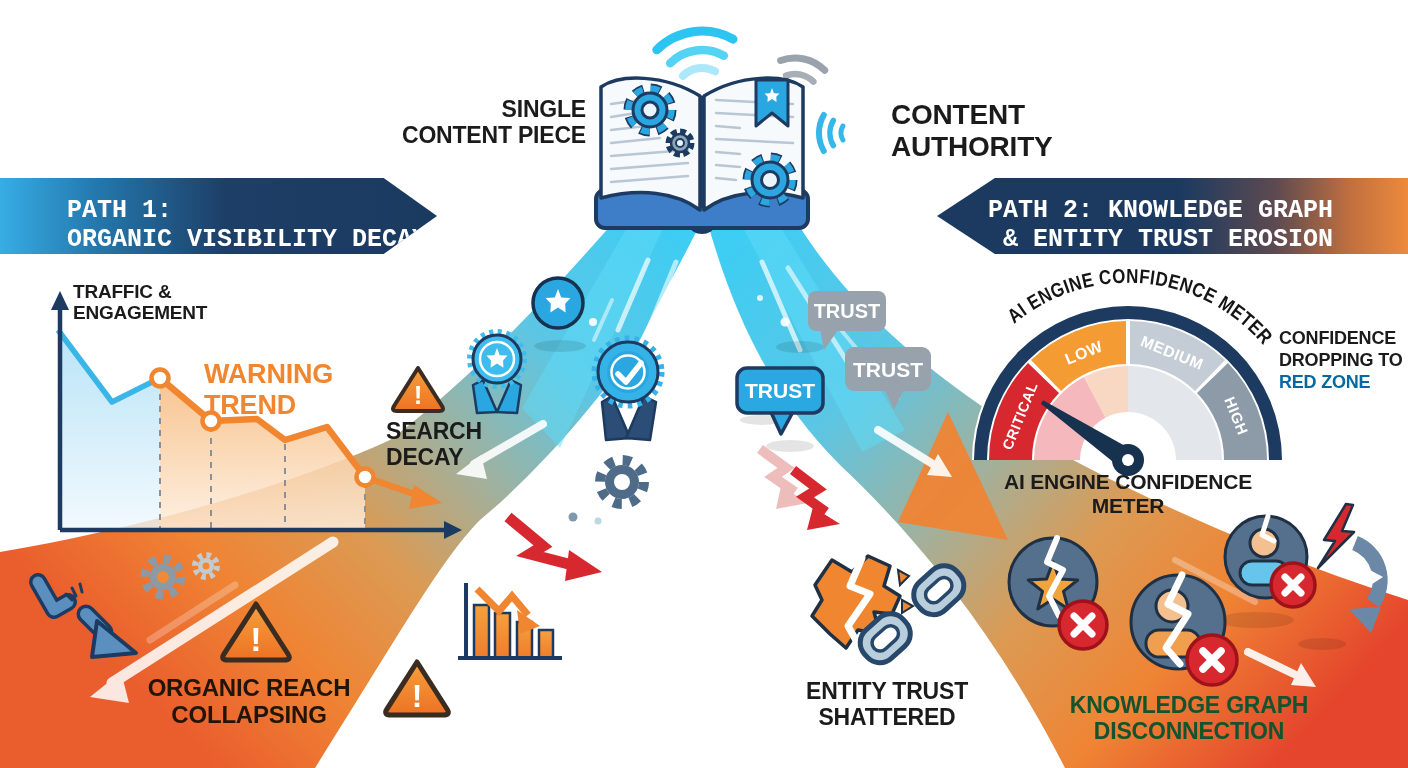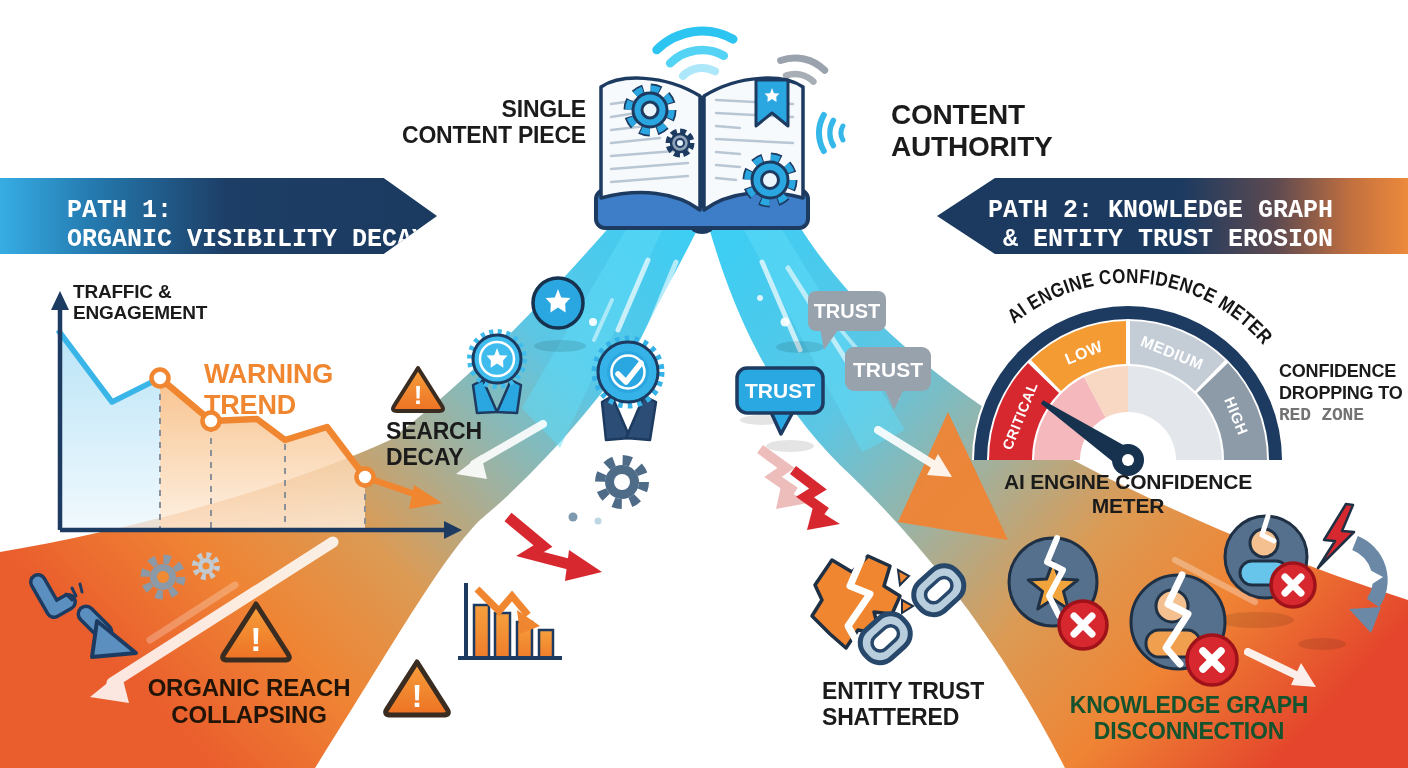--- a/index.html
+++ b/index.html
@@ -15,25 +15,25 @@
   #banner2{left:937px;width:471px;background:linear-gradient(90deg,#1c3a60 0%,#1c3a60 52%,#5e4a50 72%,#c2703f 88%,#ed8a3c 100%);
     -webkit-clip-path:polygon(12.3% 0,100% 0,100% 100%,12.3% 100%,0 50%);clip-path:polygon(12.3% 0,100% 0,100% 100%,12.3% 100%,0 50%);
     justify-content:flex-end;padding-right:75px;box-sizing:border-box;}
   #banner2 .banner-text{text-align:right;margin-top:32px;}
   #lbl-single{left:398px;top:96px;width:188px;text-align:right;font-size:23px;}
   #lbl-authority{left:863px;top:99px;width:170px;font-size:28px;margin-left:28px;}
   #lbl-traffic{left:73px;top:281px;font-size:19px;}
   #lbl-warning{left:204px;top:359px;font-size:27px;color:#f0862f;}
   #lbl-search{left:386px;top:418px;font-size:23px;}
   #lbl-organic{left:144px;top:674px;width:210px;text-align:center;font-size:24px;color:#221507;}
-  #lbl-entity{left:798px;top:678px;width:178px;text-align:left;font-size:23px;margin-left:24px;}
+  #lbl-entity{left:798px;top:678px;width:178px;text-align:center;font-size:23px;}
   #lbl-kg{left:1063px;top:692px;width:252px;text-align:center;font-size:23px;color:#14532d;}
   #lbl-gauge-bottom{left:978px;top:470px;width:300px;text-align:center;font-size:21px;}
-  #lbl-confidence{left:1279px;top:361px;font-size:18px;line-height:1.22;}
-  #lbl-confidence .red{color:#737373;display:block;font-family:Liberation Mono, monospace;}
+  #lbl-confidence{left:1279px;top:328px;font-size:18px;line-height:1.22;}
+  #lbl-confidence .red{color:#0369a1;display:block;}
 </style>
 </head>
 <body>
 
 <div id="stage">
 
 <svg id="art" width="1408" height="768" viewBox="0 0 1408 768">
   <defs>
     <linearGradient id="gradL" gradientUnits="userSpaceOnUse" x1="680" y1="230" x2="170" y2="720">
       <stop offset="0" stop-color="#3ecdf3"></stop>

